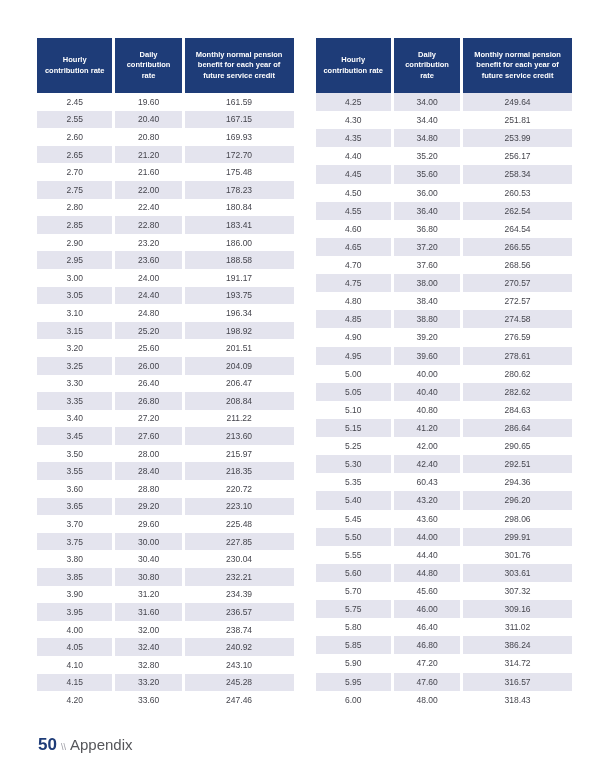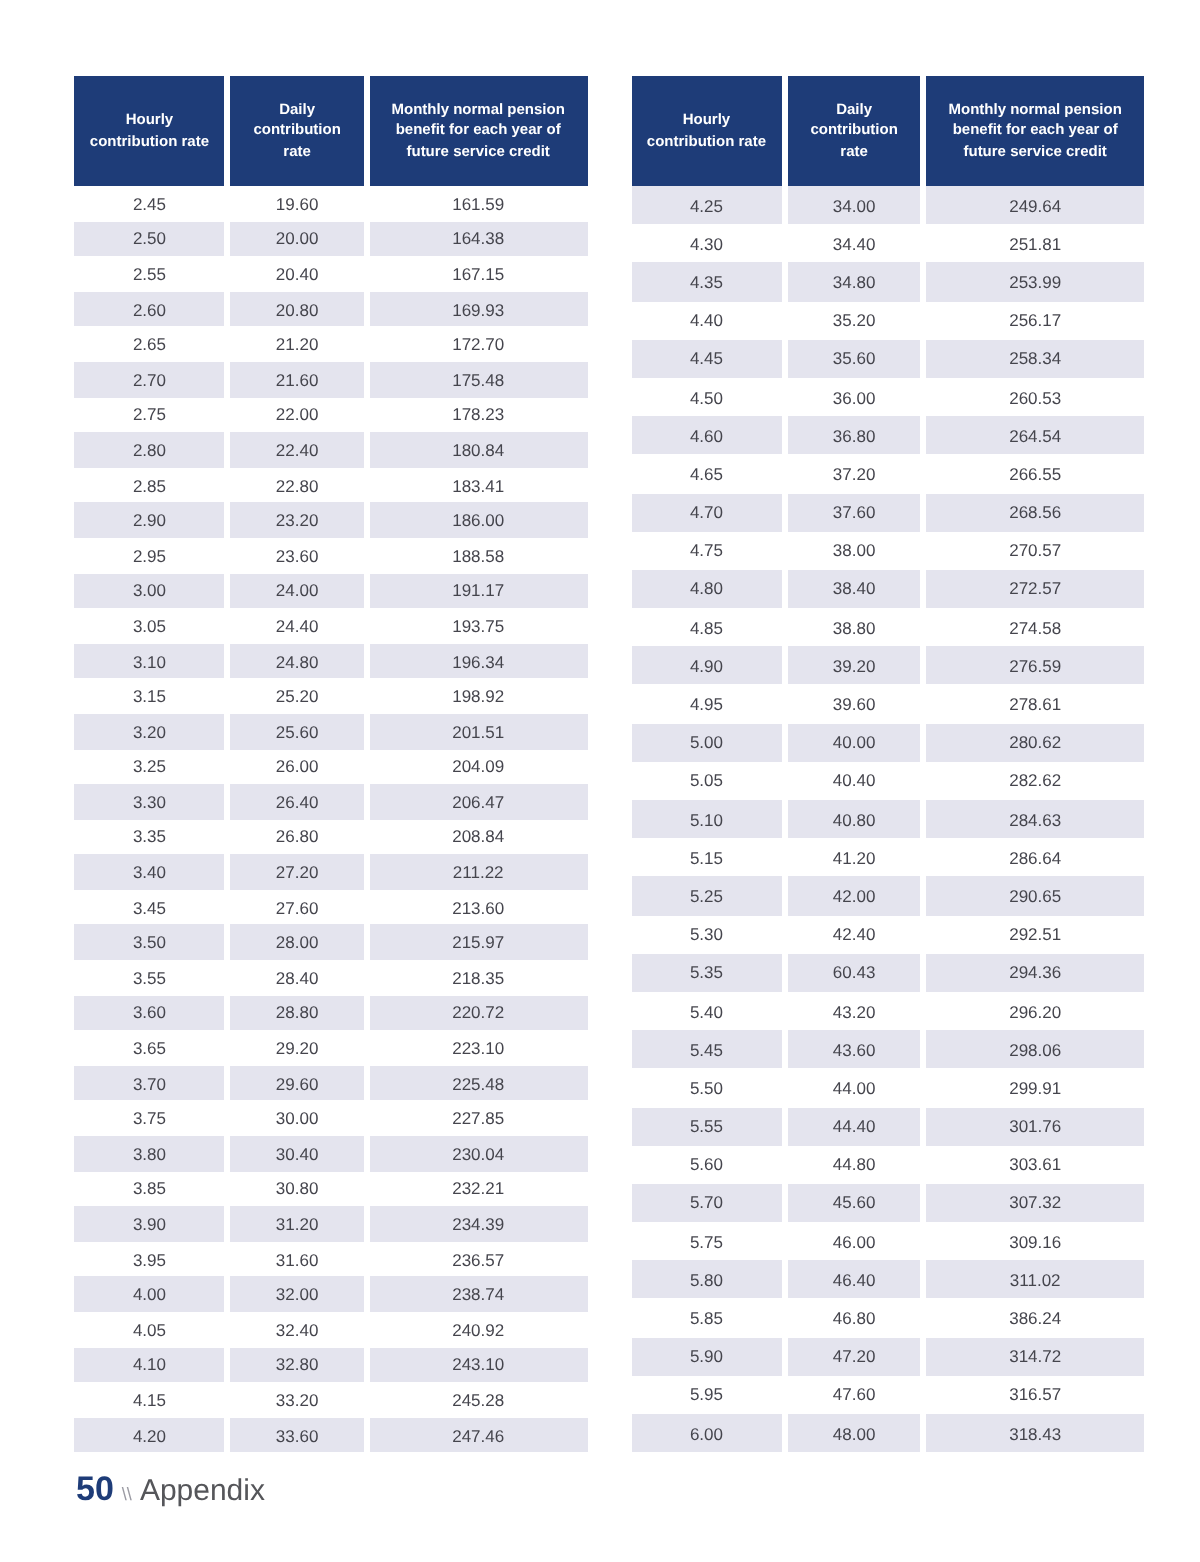--- a/index.html
+++ b/index.html
@@ -91,25 +91,20 @@
             <th>Monthly normal pension benefit for each year of future service credit</th>
           </tr>
         </thead>
         <tbody>
           <tr>
             <td>2.45</td>
             <td>19.60</td>
             <td>161.59</td>
           </tr>
           <tr>
-            <td>2.50</td>
-            <td>20.00</td>
-            <td>164.38</td>
-          </tr>
-          <tr>
             <td>2.55</td>
             <td>20.40</td>
             <td>167.15</td>
           </tr>
           <tr>
             <td>2.60</td>
             <td>20.80</td>
             <td>169.93</td>
           </tr>
           <tr>
@@ -310,20 +305,25 @@
           </tr>
           <tr>
             <td>4.45</td>
             <td>35.60</td>
             <td>258.34</td>
           </tr>
           <tr>
             <td>4.50</td>
             <td>36.00</td>
             <td>260.53</td>
+          </tr>
+          <tr>
+            <td>4.55</td>
+            <td>36.40</td>
+            <td>262.54</td>
           </tr>
           <tr>
             <td>4.60</td>
             <td>36.80</td>
             <td>264.54</td>
           </tr>
           <tr>
             <td>4.65</td>
             <td>37.20</td>
             <td>266.55</td>

